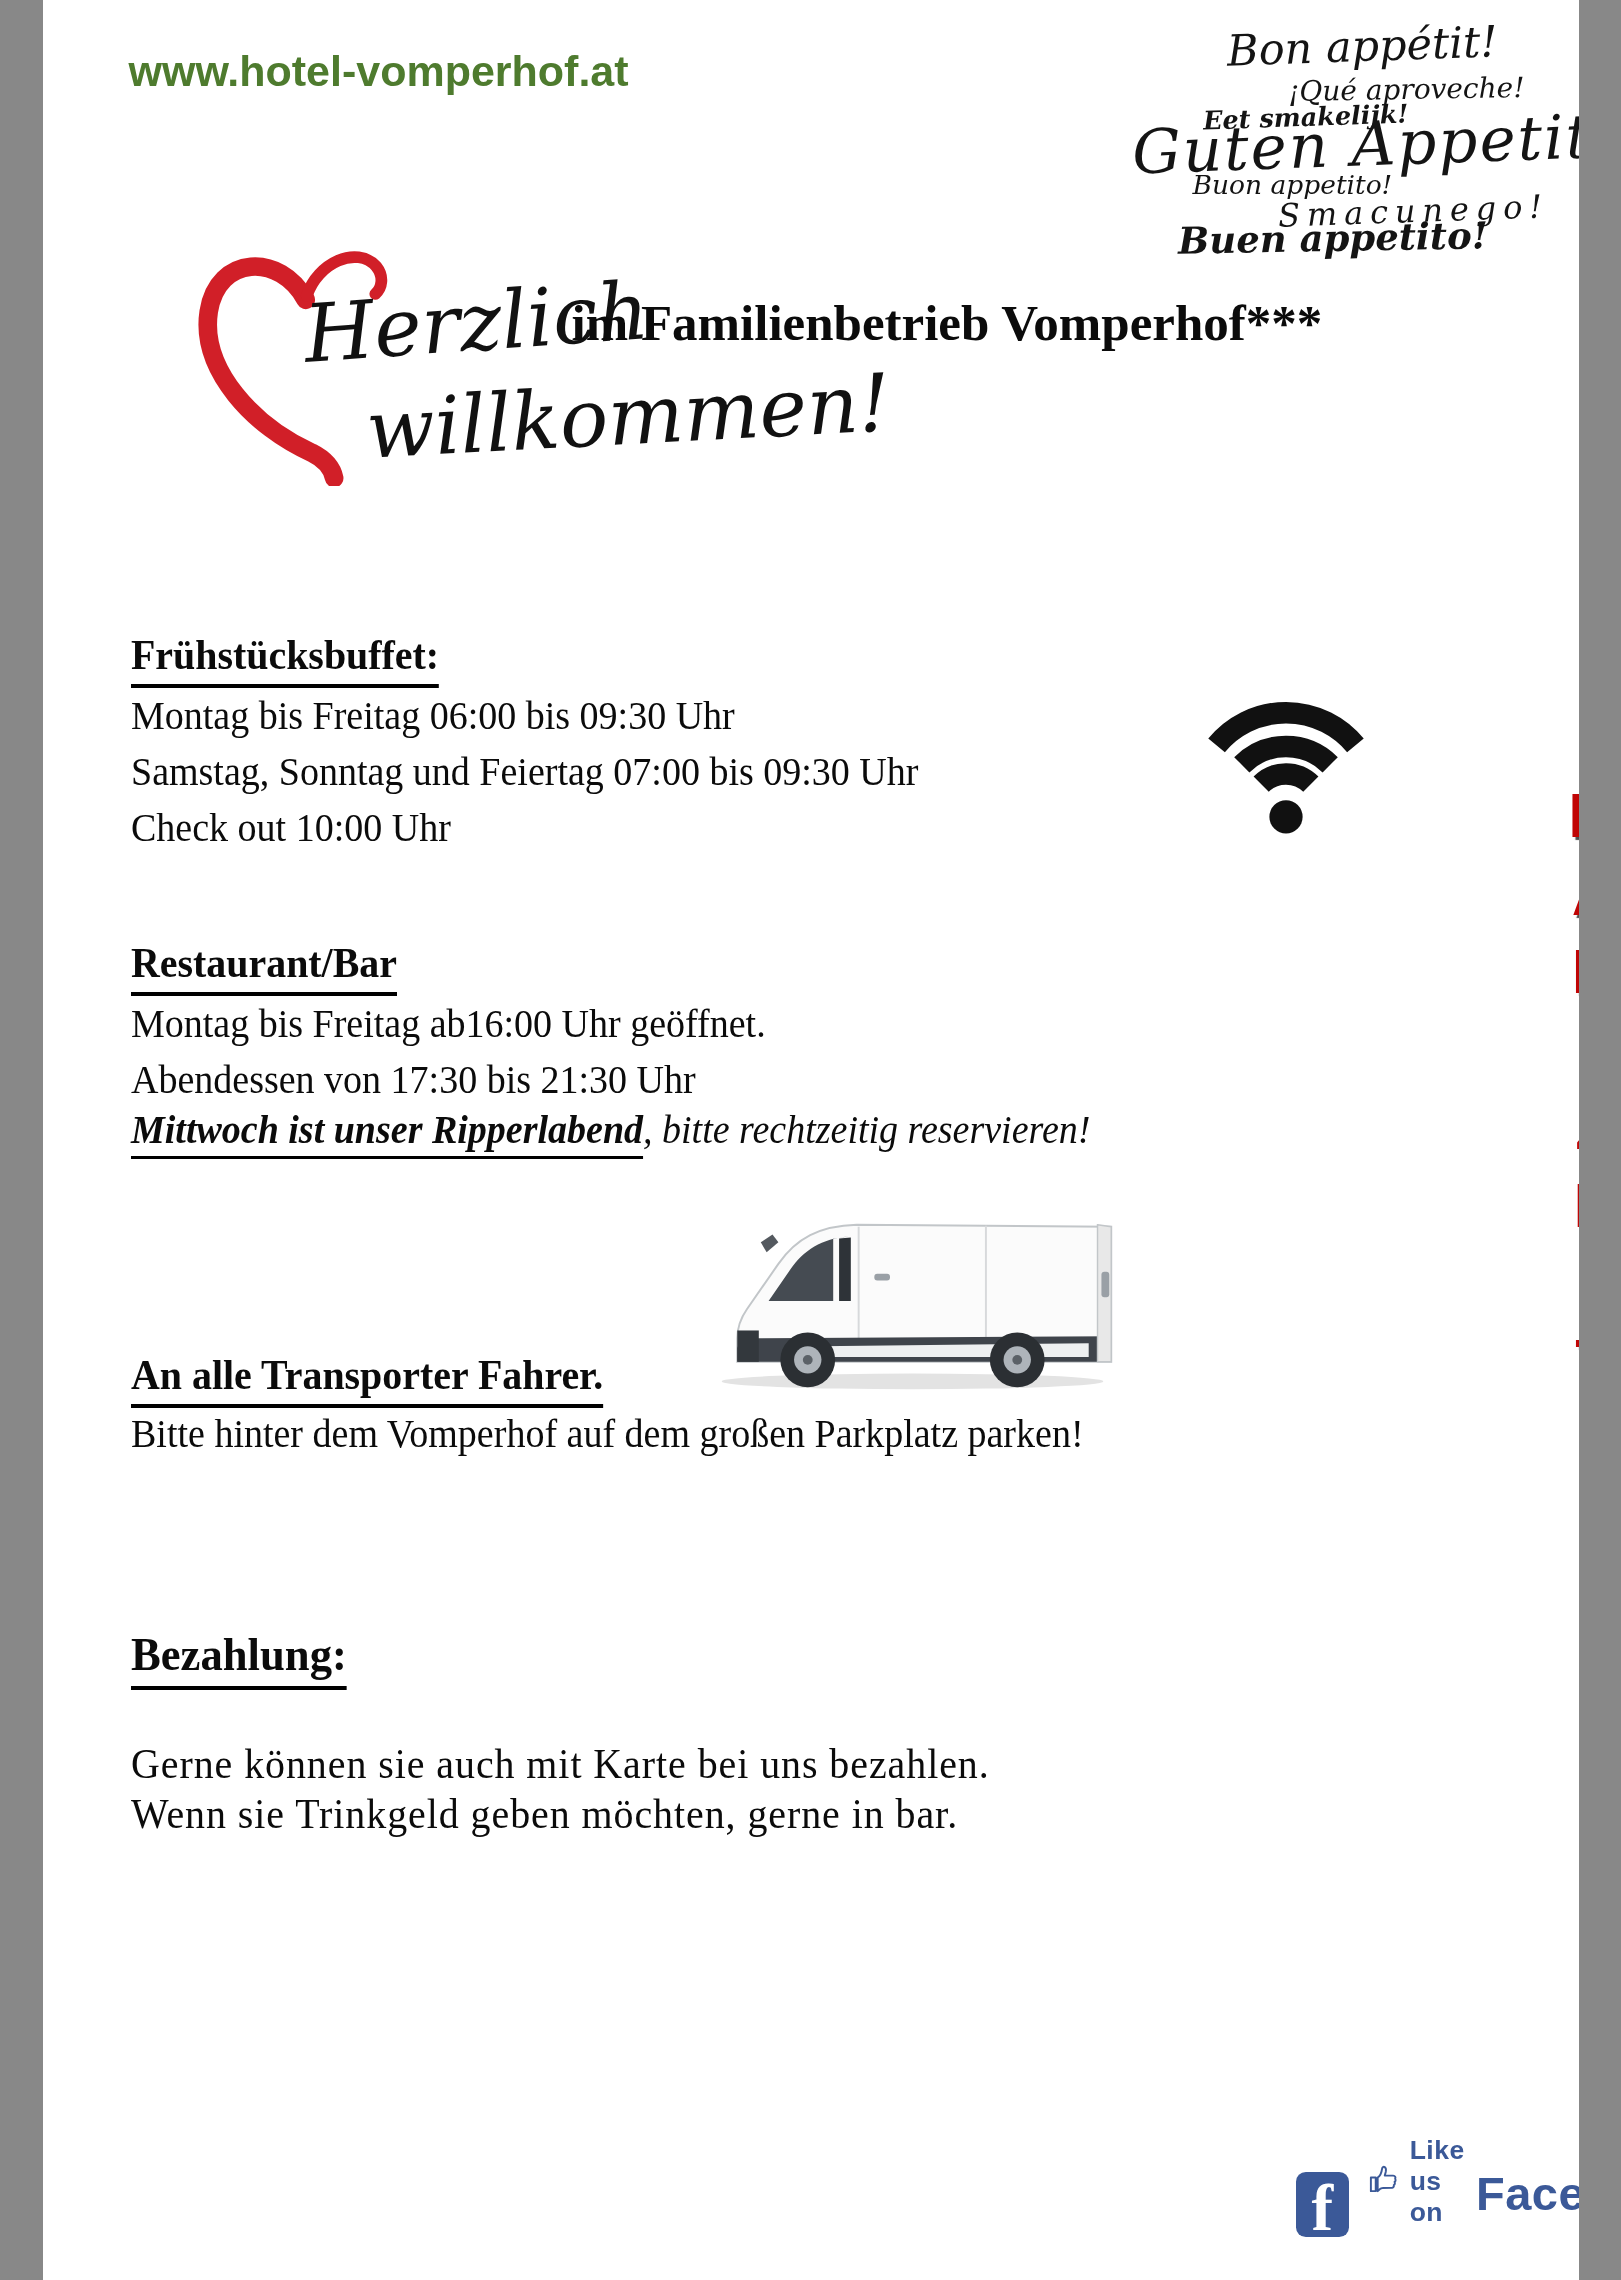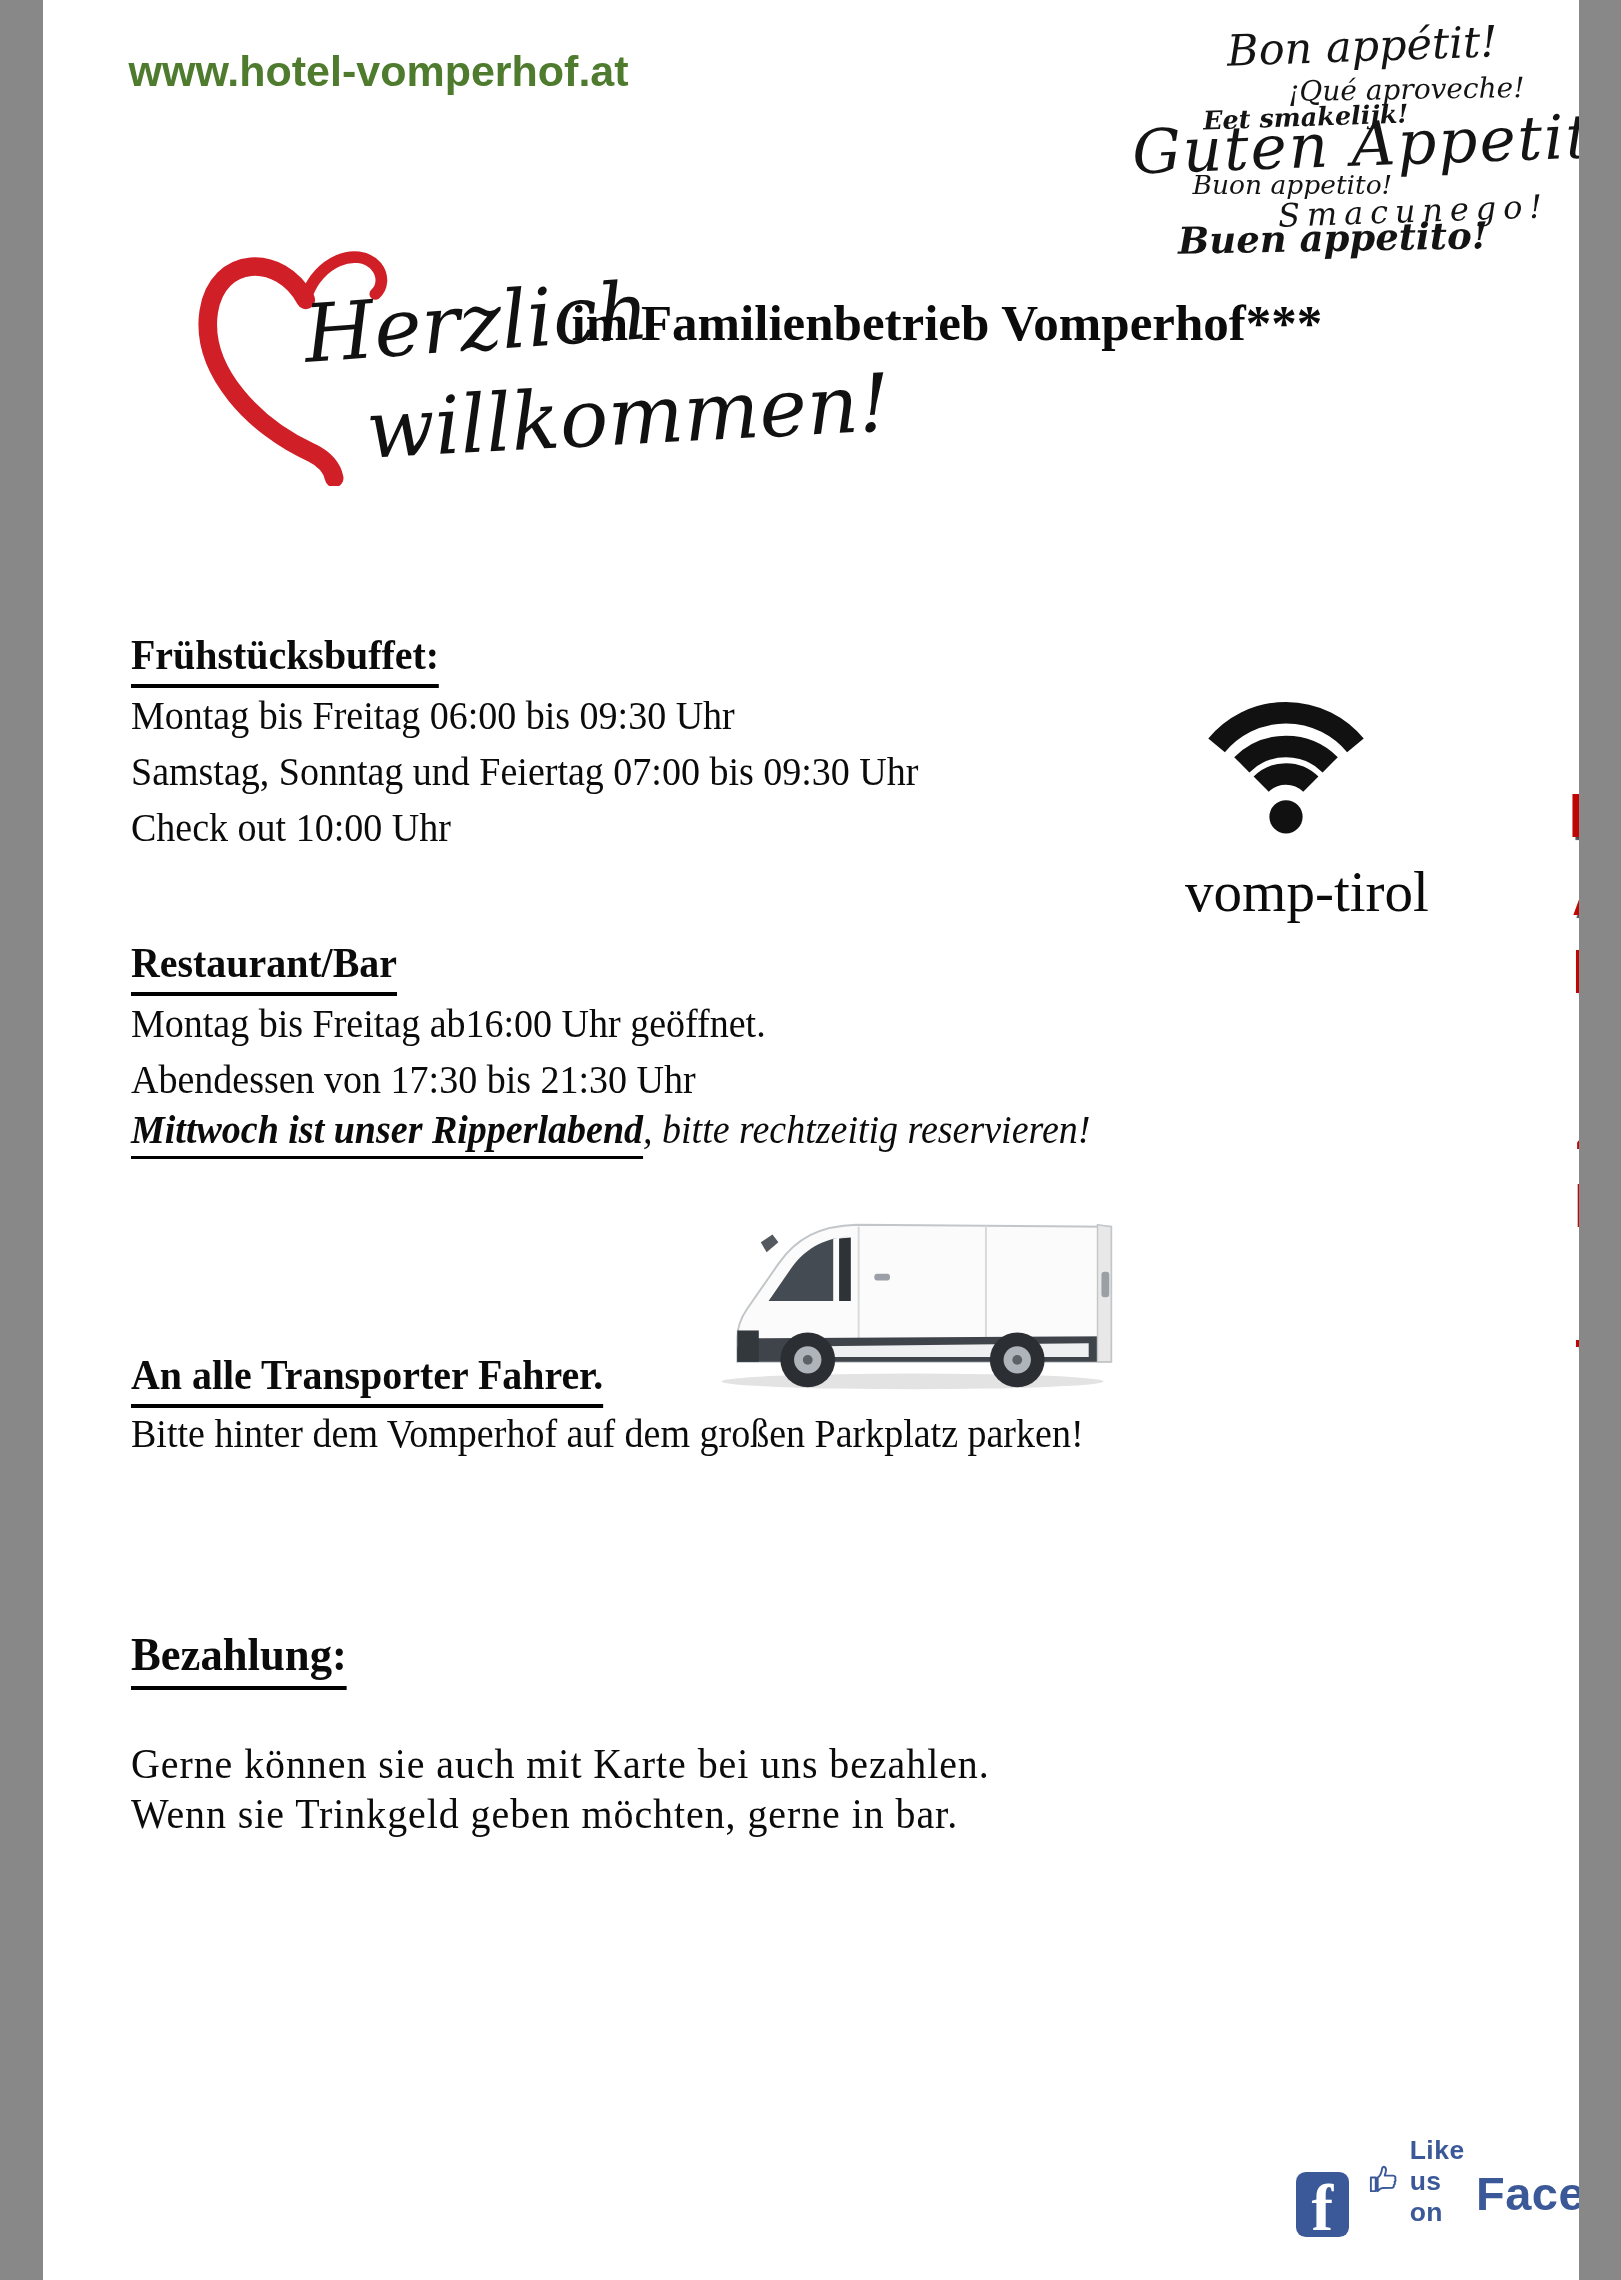--- a/index.html
+++ b/index.html
@@ -132,21 +132,20 @@
   </div>
 
   <div class="wifi">
     <svg width="208" height="176" viewBox="0 0 106 90">
       <path d="M 17.5,35.5 A 46 46 0 0 1 88.5,35.5" fill="none" stroke="#111" stroke-width="11"></path>
       <path d="M 30.4,45.4 A 32 32 0 0 1 75.6,45.4" fill="none" stroke="#111" stroke-width="11"></path>
       <path d="M 40.3,55.3 A 18 18 0 0 1 65.7,55.3" fill="none" stroke="#111" stroke-width="11"></path>
       <circle cx="53" cy="72" r="8.5" fill="#111"></circle>
     </svg>
   </div>
-  <div class="wifi-label">vomp-tirol</div>
 
   <div class="mahlzeit">
     <div>M</div>
     <div>A</div>
     <div>H</div>
     <div>L</div>
     <div>Z</div>
     <div>E</div>
     <div>I</div>
     <div>T</div>

